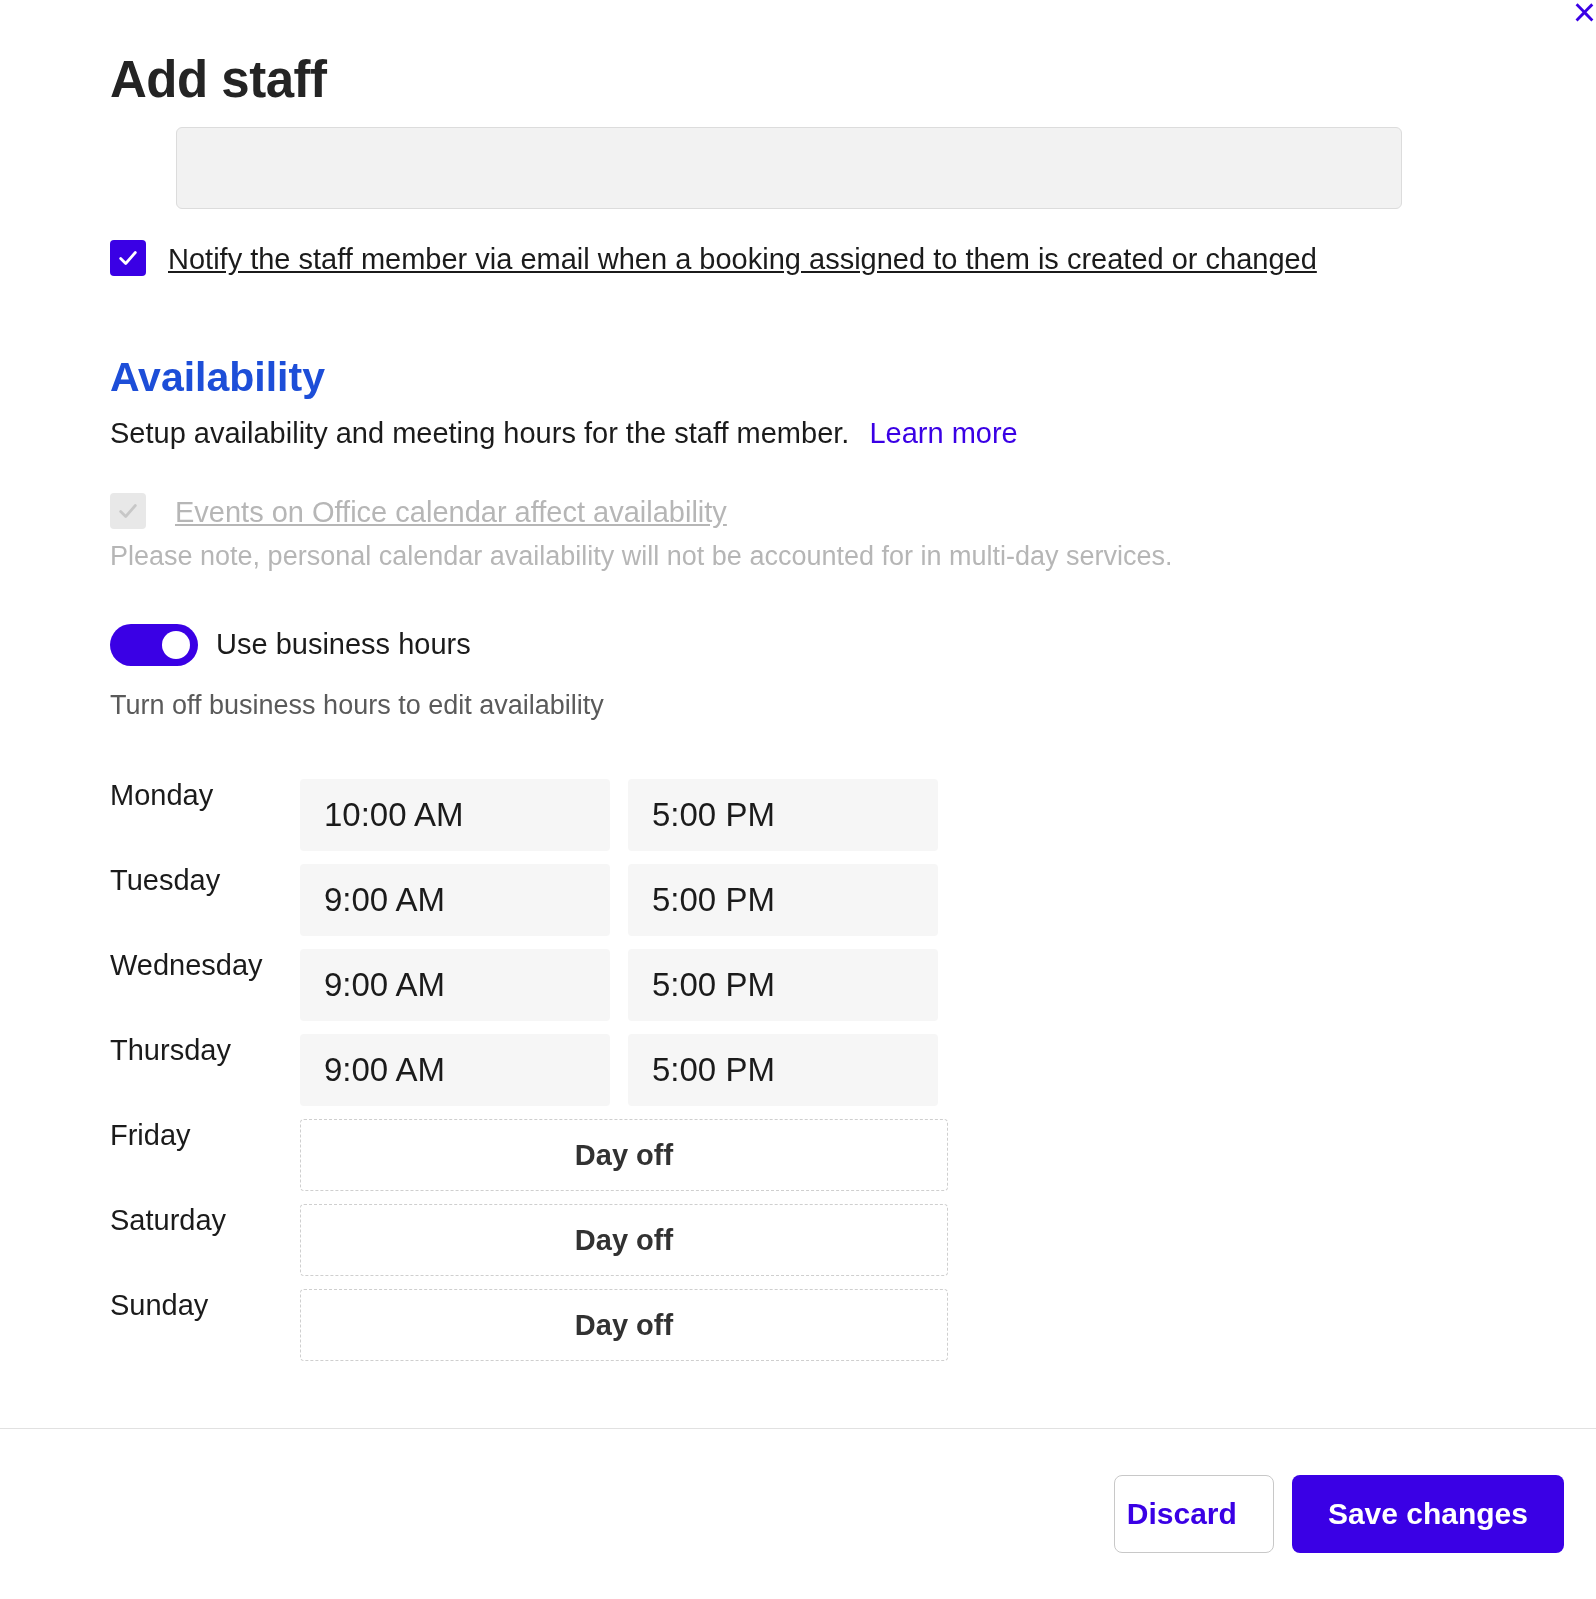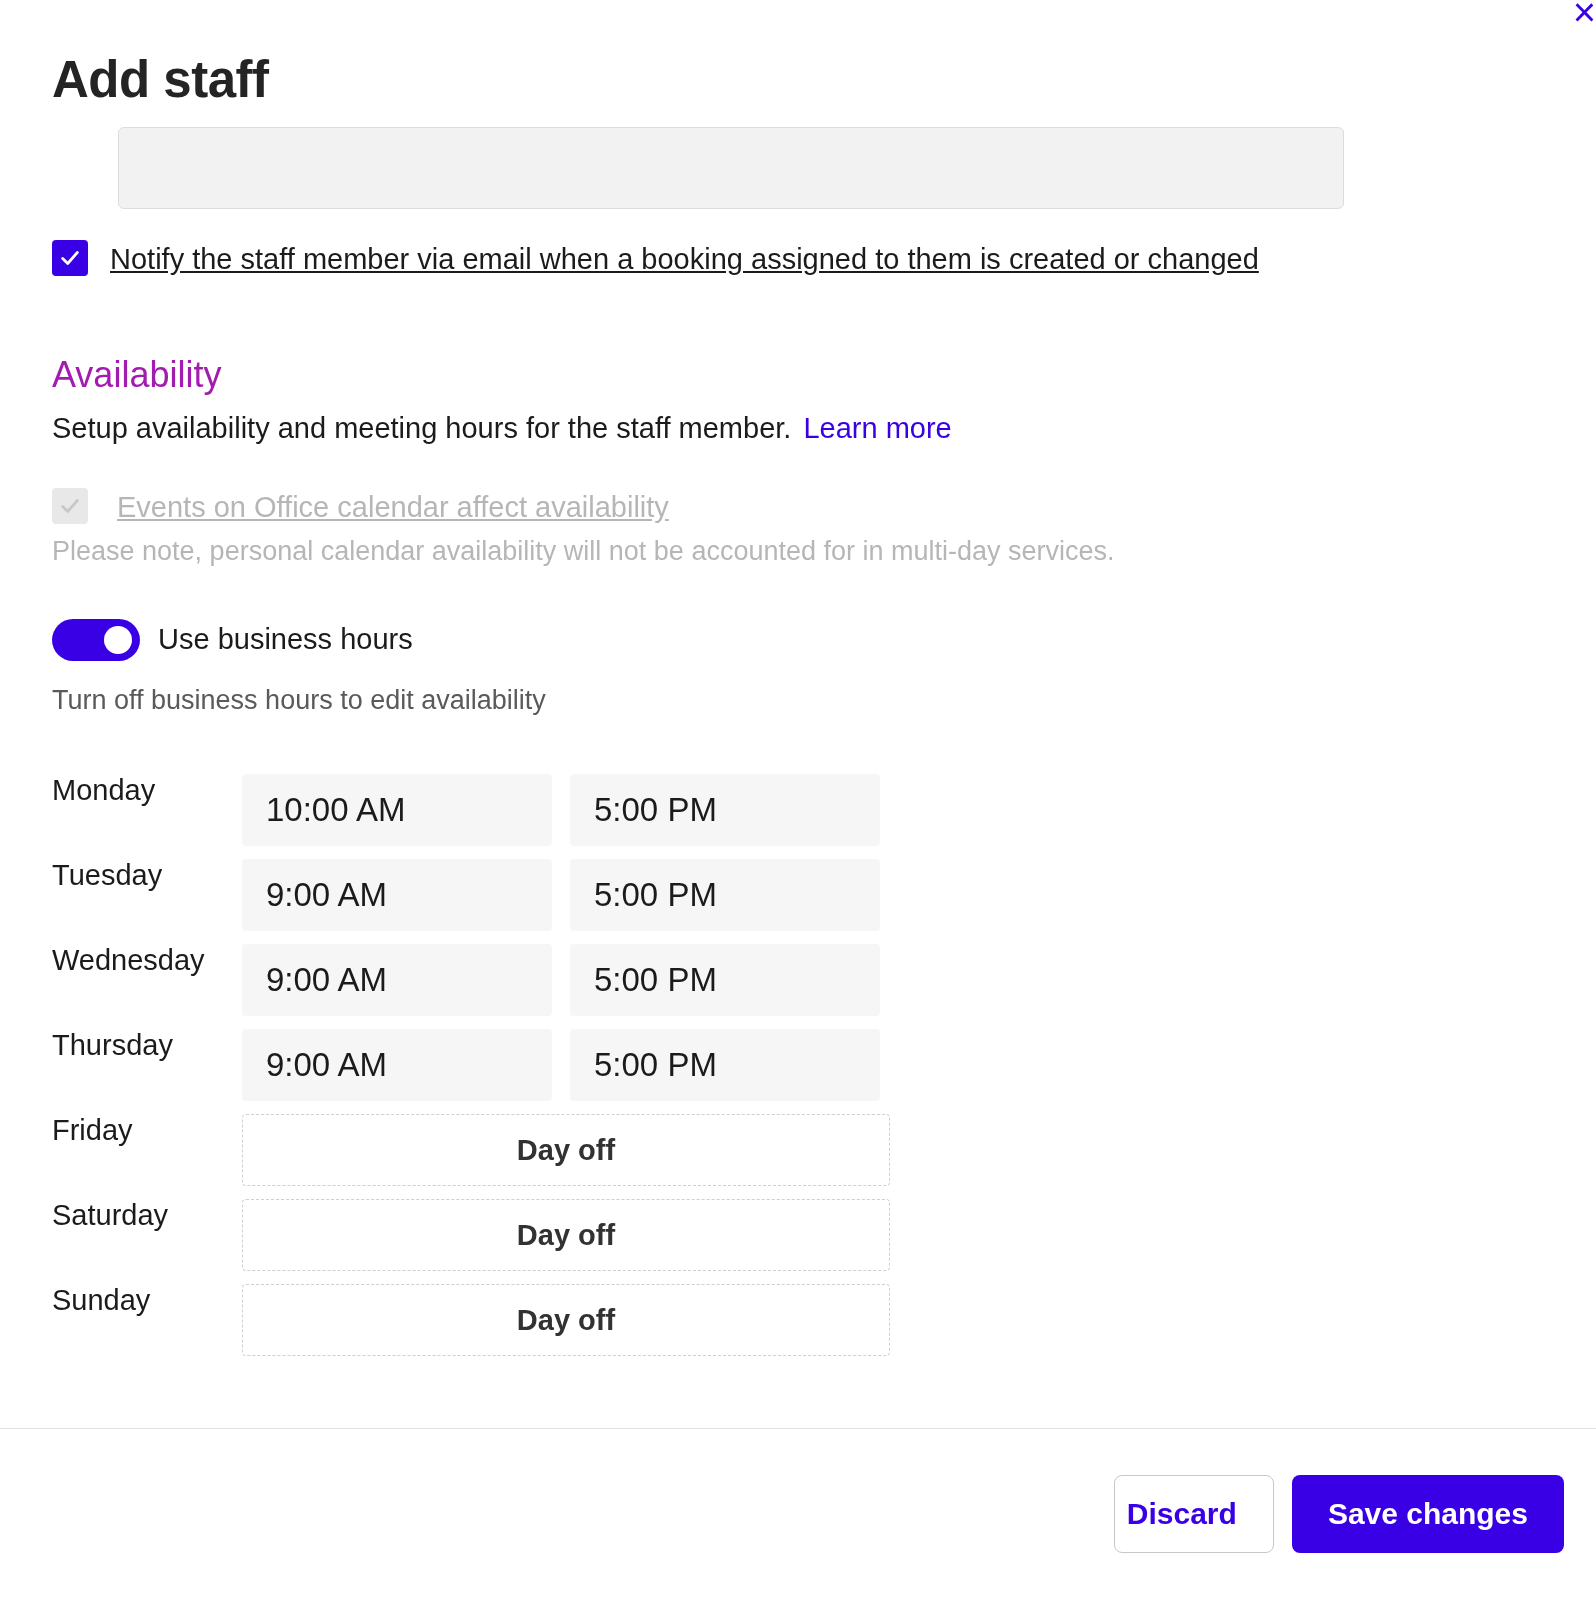--- a/index.html
+++ b/index.html
@@ -23,21 +23,21 @@
       width: 40px;
       height: 40px;
       color: #3a00e5;
       font-size: 40px;
       line-height: 24px;
       text-align: right;
       cursor: pointer;
       overflow: hidden;
     }
     .content {
-      padding: 50px 110px 0 52px;
+      padding: 50px 110px 0 110px;
     }
     h1.page-title {
       font-size: 51px;
       font-weight: 600;
       color: #242424;
       margin-bottom: 18px;
       letter-spacing: -0.5px;
     }
     .grey-box {
       margin-left: 66px;
@@ -85,34 +85,34 @@
       font-size: 29px;
       line-height: 1.55;
       color: #1b1b1b;
       max-width: 1180px;
       text-decoration: underline;
     }
     .checkbox-label.disabled {
       color: #b6b6b6;
     }
     h2.section-title {
-      font-size: 36px;
-      font-weight: 400;
-      color: #a21caf;
+      font-size: 41px;
+      font-weight: 700;
+      color: #1d4ed8;
       margin-top: 72px;
       margin-bottom: 16px;
     }
     .section-desc {
       font-size: 29px;
       color: #1b1b1b;
     }
     .section-desc a {
       color: #3a00e5;
       text-decoration: none;
-      margin-left: 4px;
+      margin-left: 12px;
     }
     .help-text {
       font-size: 27px;
       color: #b6b6b6;
       margin-top: 6px;
     }
     .toggle-row {
       display: flex;
       align-items: center;
       gap: 18px;

